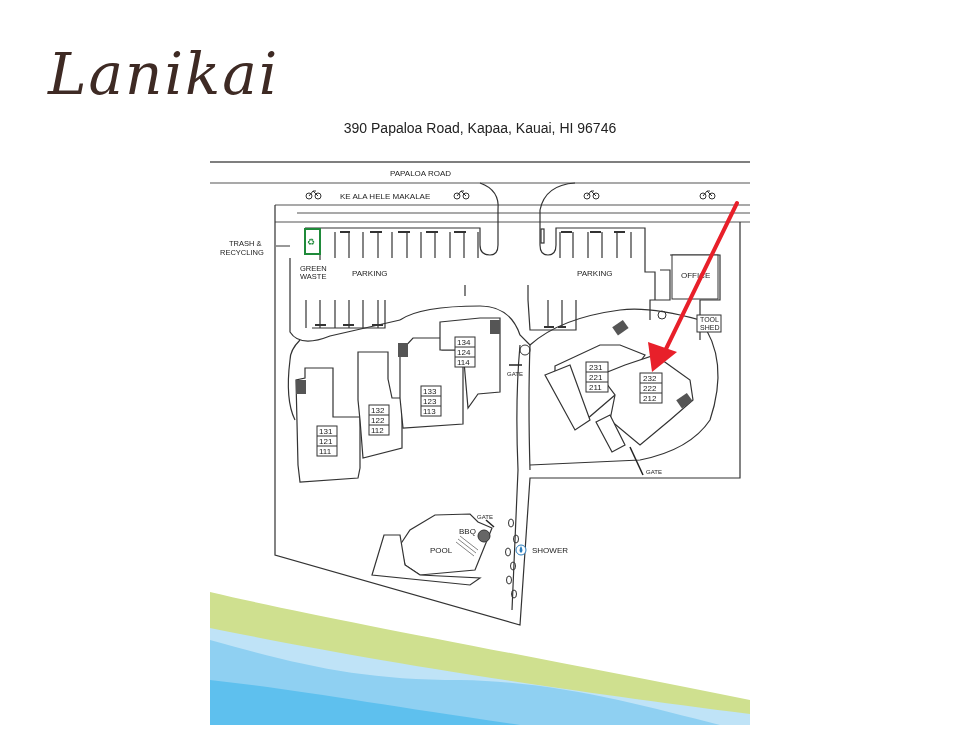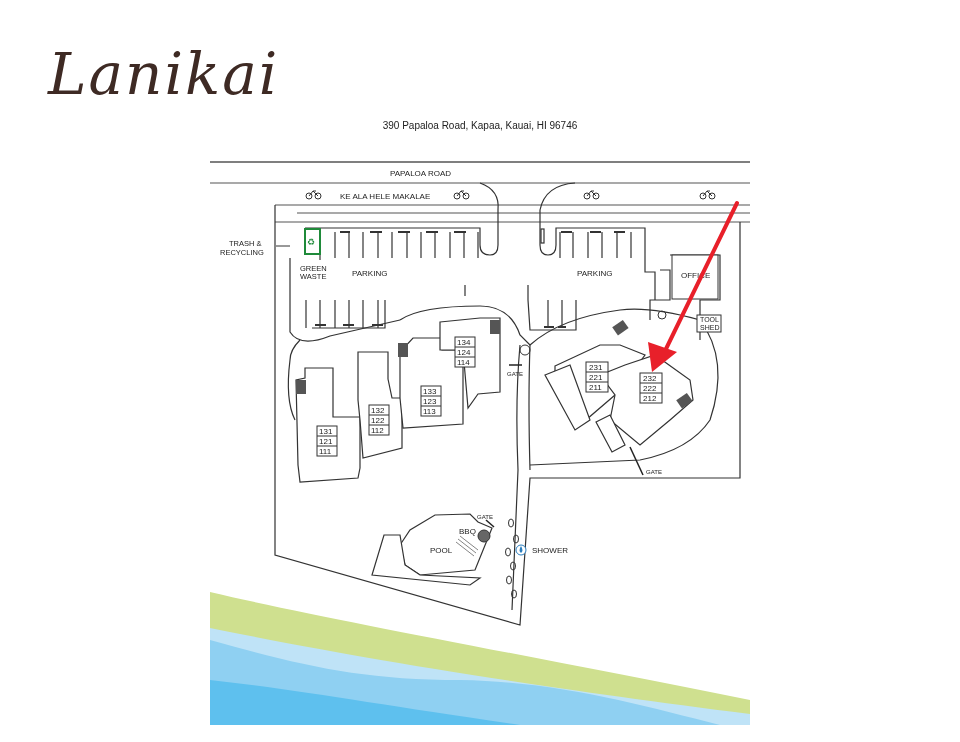--- a/index.html
+++ b/index.html
@@ -1,19 +1,19 @@
 <!DOCTYPE html>
 <html><head>
 <meta charset="utf-8">
 <style>
   html, body { margin:0; padding:0; background:#ffffff; }
   body { width:960px; height:742px; position:relative; overflow:hidden; font-family:"Liberation Sans", sans-serif; }
   .page { position:absolute; left:210px; top:30px; width:540px; height:695px; background:#fff; }
   .logo { position:absolute; left:0; top:40px; width:960px; text-align:left; font-family:"DejaVu Serif", serif; font-style:italic; font-size:58px; color:#3e2a24; letter-spacing:2px;padding-left:48px; }
-  .address { position:absolute; left:0; top:120px; width:960px; text-align:center; font-size:10px; color:#222; }
+  .address { position:absolute; left:0; top:120px; width:960px; text-align:center; font-size:14px; color:#222; }
   svg.map { position:absolute; left:0; top:0; }
   .lbl { font-family:"Liberation Sans", sans-serif; fill:#222; }
 </style>
 </head>
 <body>
 
 <div class="page"></div>
 
 <div class="logo">Lanikai</div>
 <div class="address">390 Papaloa Road, Kapaa, Kauai, HI 96746</div>

